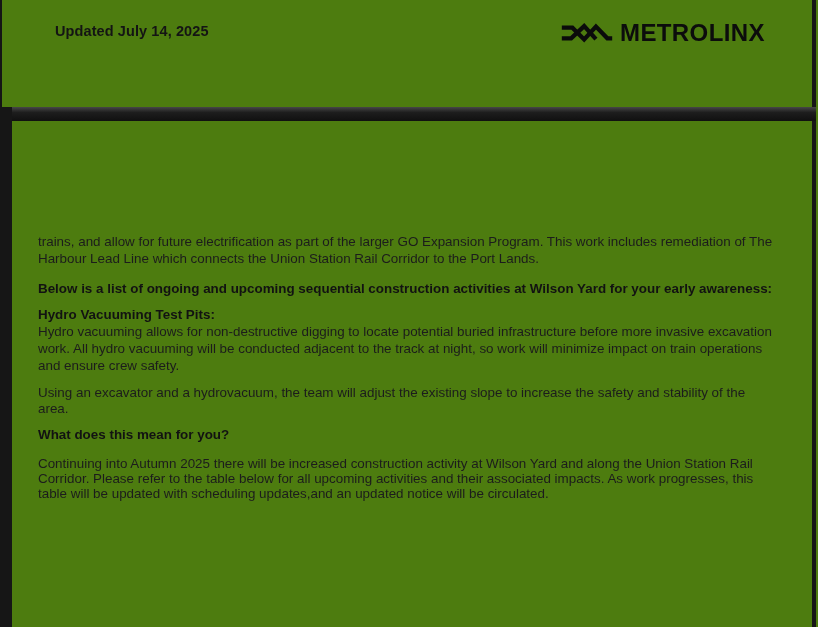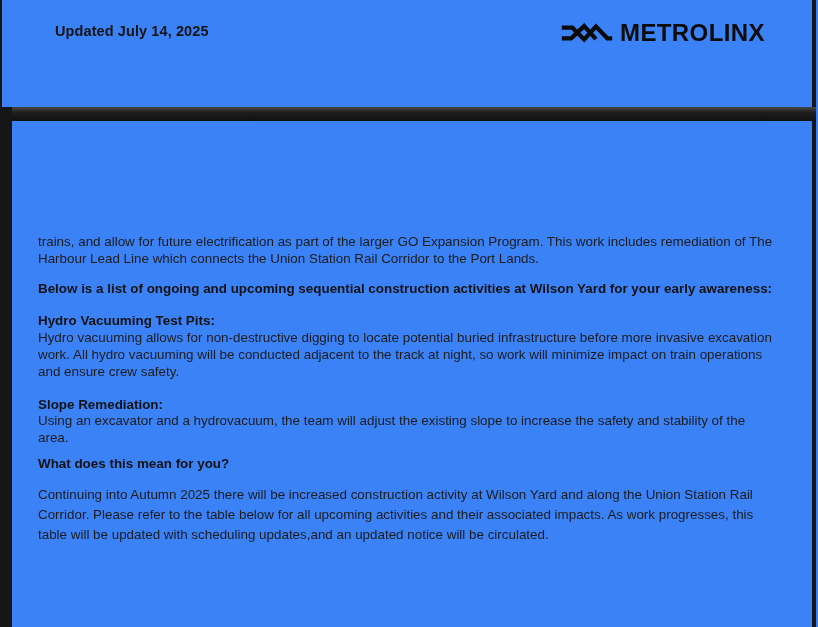--- a/index.html
+++ b/index.html
@@ -5,21 +5,21 @@
   html, body {
     margin: 0;
     padding: 0;
     background: #ffffff;
     font-family: "Liberation Sans", "DejaVu Sans", sans-serif;
   }
   .page {
     position: relative;
     width: 818px;
     height: 627px;
-    background: #3b82f6;
+    background: #4d7c0f;
     overflow: hidden;
   }
   
   .border-left-top {
     position: absolute;
     left: 0; top: 0;
     width: 2px; height: 107px;
     background: #151515;
   }
   .top-bar {
@@ -67,24 +67,24 @@
   .content {
     position: absolute;
     left: 38px; top: 234px;
     width: 735px;
     color: #1c1c1c;
     font-size: 13.4px;
     line-height: 16.8px;
   }
   .para { margin: 0 0 13px 0; }
   .bold { font-weight: bold; color: #121212; margin-bottom: 9px; }
-  .section { margin: 16px 0 9px 0; }
+  .section { margin: 10px 0 9px 0; }
   .section-title { font-weight: bold; color: #121212; }
   .question { margin-top: 2px; margin-bottom: 12px; }
-  .closing { line-height: 20px; margin-bottom: 8px; }
+  .closing { line-height: 15px; margin-bottom: 8px; }
 </style>
 </head>
 <body>
 
 <div class="page">
 
   <div class="border-left-top"></div>
   <div class="border-right"></div>
   <div class="top-bar"></div>
   <div class="border-left-thick"></div>
@@ -105,21 +105,20 @@
 
     <p class="para bold">Below is a list of ongoing and upcoming sequential construction activities at Wilson Yard for your early awareness:</p>
 
     <div class="section">
       <div class="section-title">Hydro Vacuuming Test Pits:</div>
       <div class="section-body">Hydro vacuuming allows for non-destructive digging to locate potential buried infrastructure before more invasive excavation work. All hydro vacuuming will be conducted adjacent to the track at night, so work will minimize impact on train operations and ensure crew safety.</div>
     </div>
 
 
     <div class="section">
-      <div class="section-title">Slope Remediation:</div>
       <div class="section-body">Using an excavator and a hydrovacuum, the team will adjust the existing slope to increase the safety and stability of the area.</div>
     </div>
 
     <p class="para bold question">What does this mean for you?</p>
 
     <p class="para closing">Continuing into Autumn 2025 there will be increased construction activity at Wilson Yard and along the Union Station Rail Corridor. Please refer to the table below for all upcoming activities and their associated impacts. As work progresses, this table will be updated with scheduling updates,and an updated notice will be circulated.</p>
 
   </div>
 </div>
 

